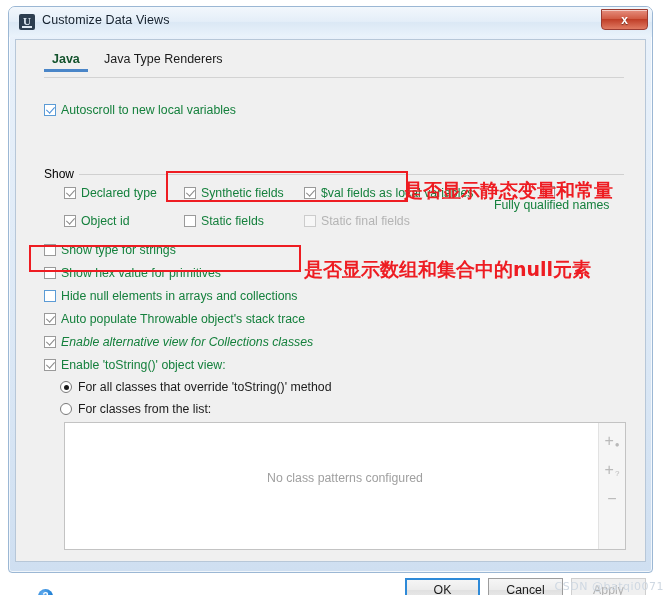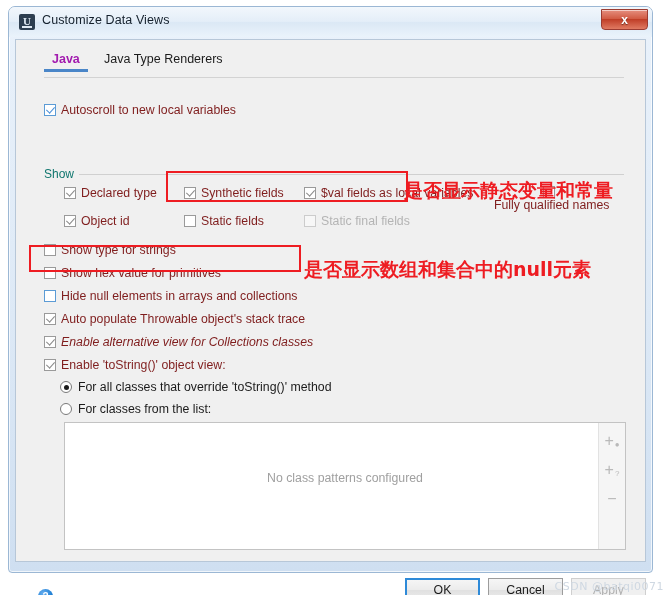--- a/index.html
+++ b/index.html
@@ -128,21 +128,21 @@
     font-size: 12.5px;
     color: #1b1b1b;
     padding-bottom: 6px;
     cursor: pointer;
     white-space: nowrap;
   }
   .tab.t0 { left: 36px; }
   .tab.t1 { left: 88px; }
   .tab.active {
     font-weight: bold;
-    color: #a21caf;
+    color: #14532d;
   }
   .tab.active::after {
     content: "";
     position: absolute;
     left: -8px;
     right: -8px;
     bottom: 0;
     height: 3px;
     background: #4a86c8;
   }
@@ -181,21 +181,21 @@
     top: 0px;
     width: 4px;
     height: 7px;
     border: solid #8a8a8a;
     border-width: 0 1.6px 1.6px 0;
     transform: rotate(42deg);
   }
   .cb.blue .box.checked::after { border-color: #4a90d9; }
   .cb .lbl {
     font-size: 12.3px;
-    color: #7f1d1d;
+    color: #15803d;
     line-height: 14px;
   }
   .cb.disabled .box { border-color: #cccccc; background: #f7f7f7; }
   .cb.disabled .lbl { color: #b4b4b4; }
 
   .rb {
     position: absolute;
     display: flex;
     align-items: center;
     cursor: pointer;
@@ -227,21 +227,21 @@
     color: #1b1b1b;
     line-height: 14px;
   }
 
   
   .group-label {
     position: absolute;
     left: 28px;
     top: 127px;
     font-size: 12px;
-    color: #0f766e;
+    color: #000000;
     background: #f0f0f0;
     padding-right: 5px;
     z-index: 2;
   }
   .group-line {
     position: absolute;
     left: 62px;
     top: 134px;
     width: 546px;
     height: 1px;

